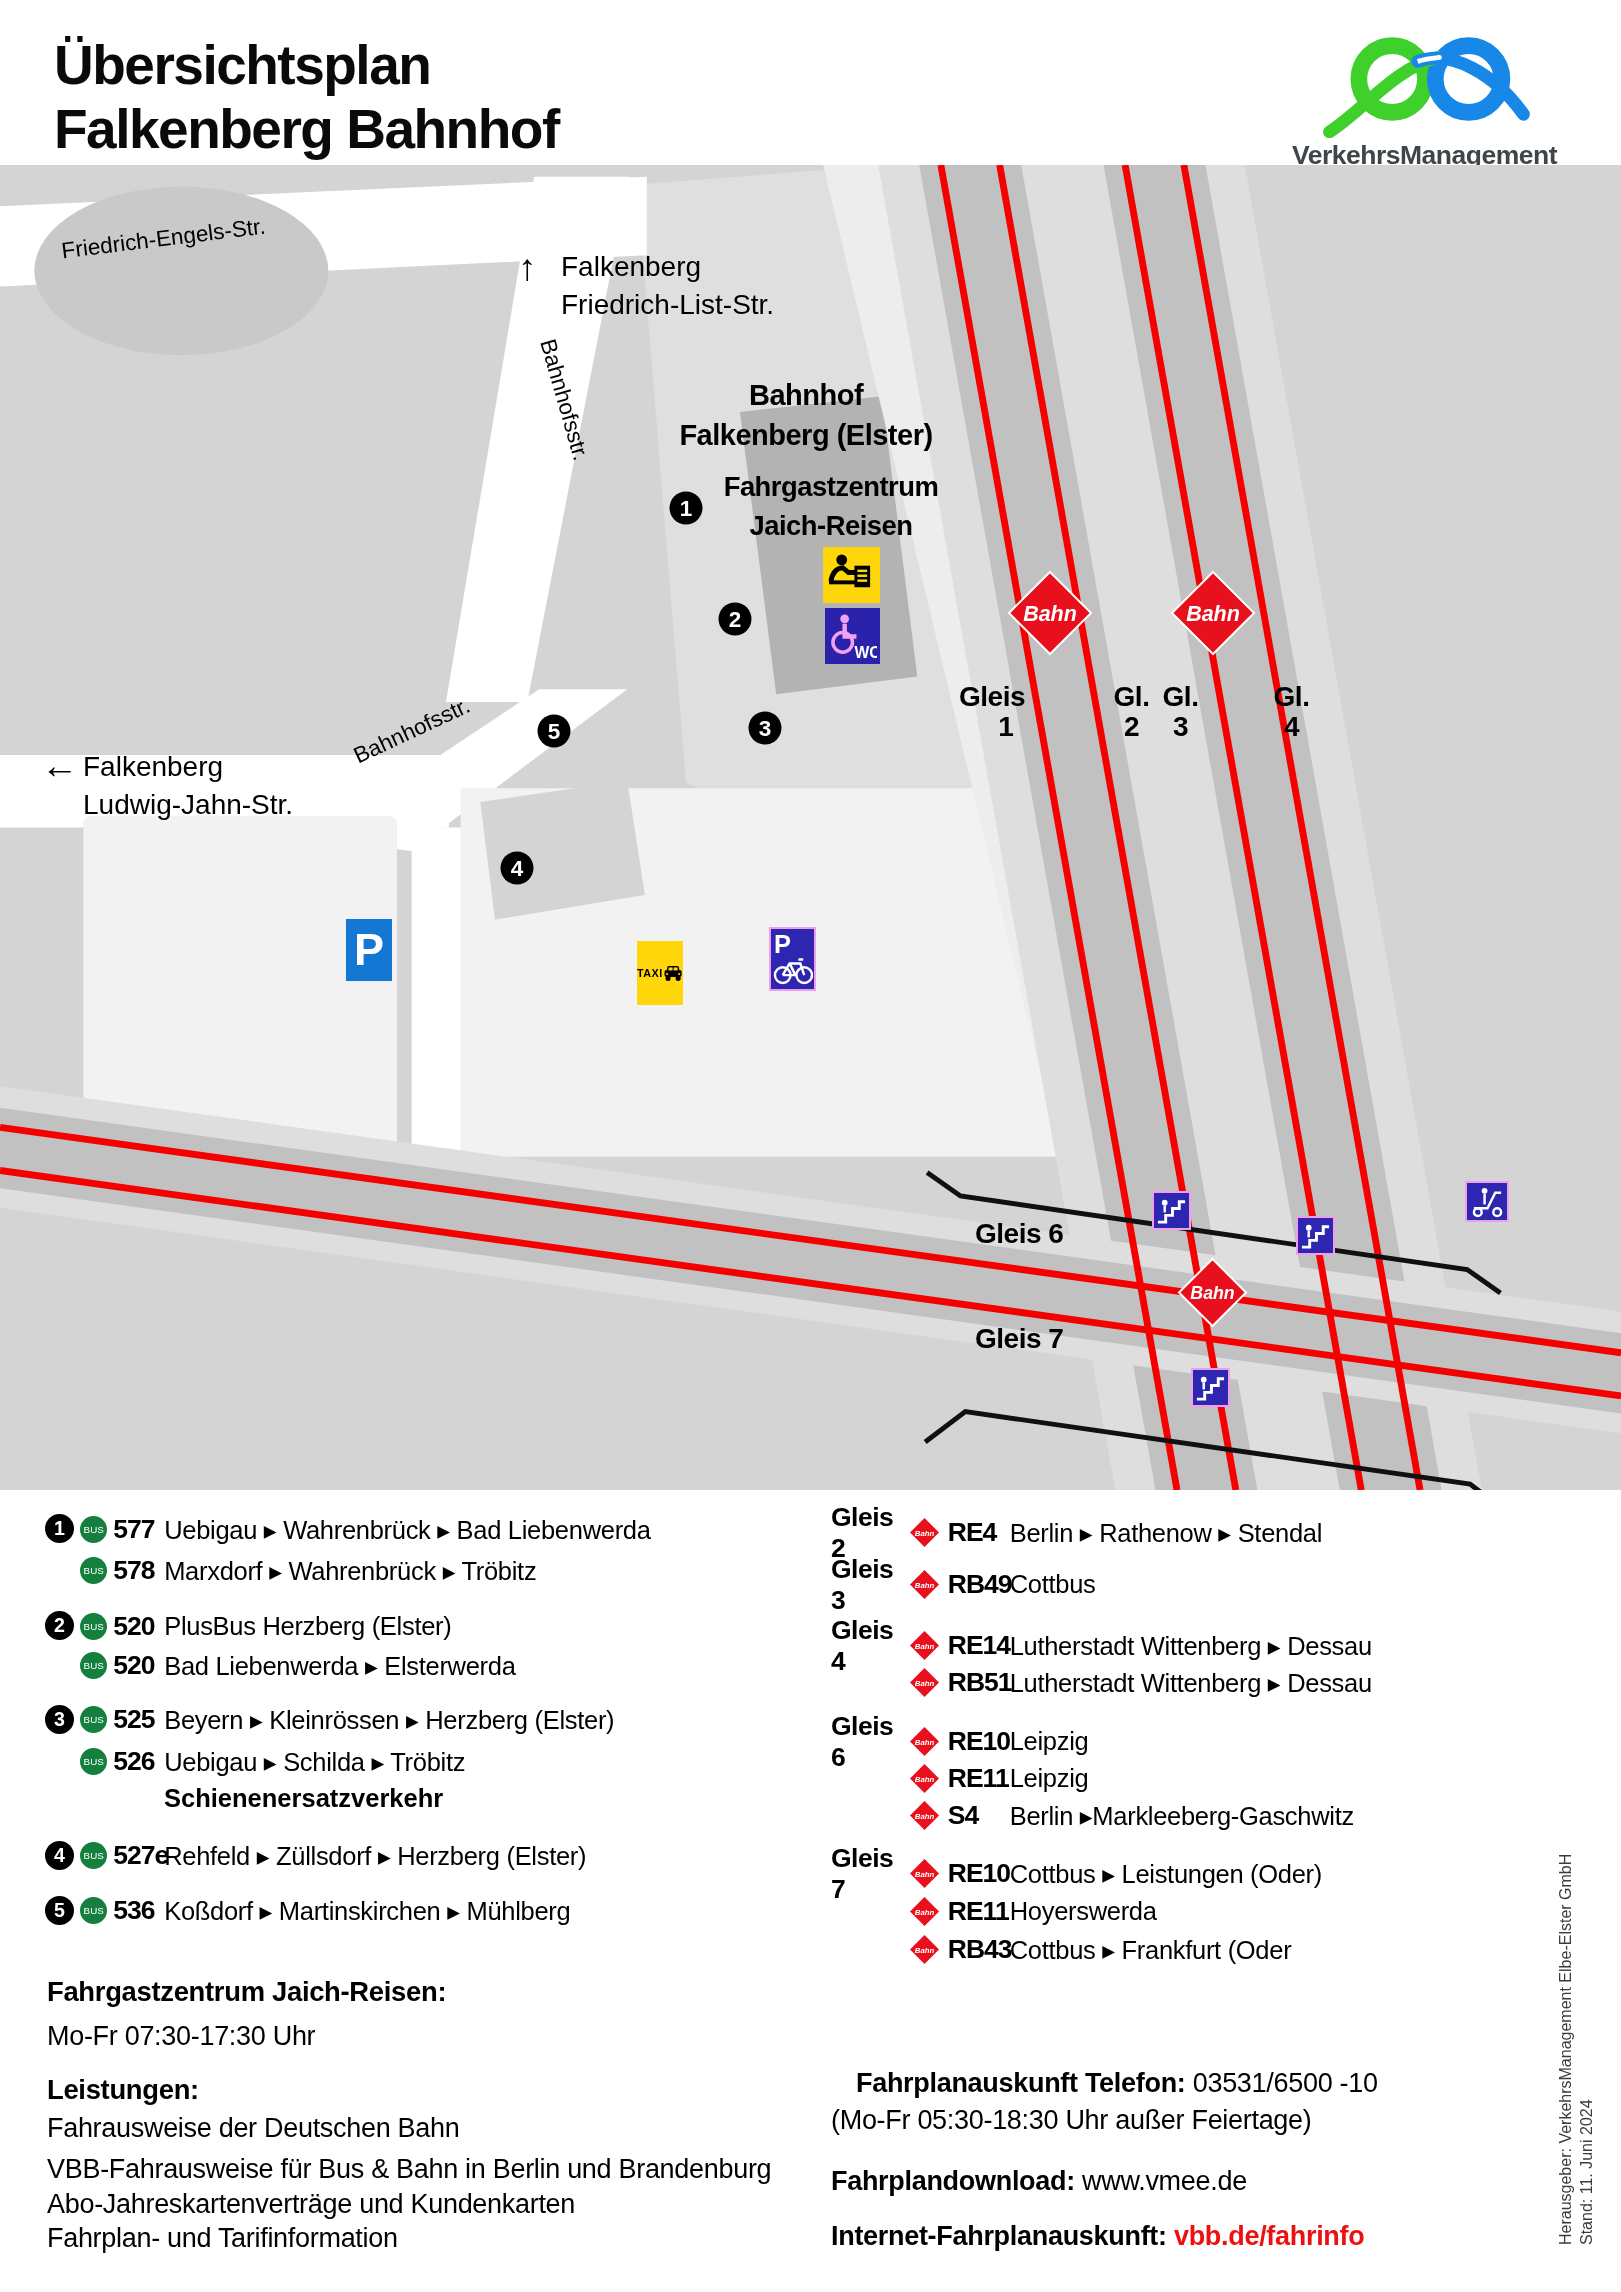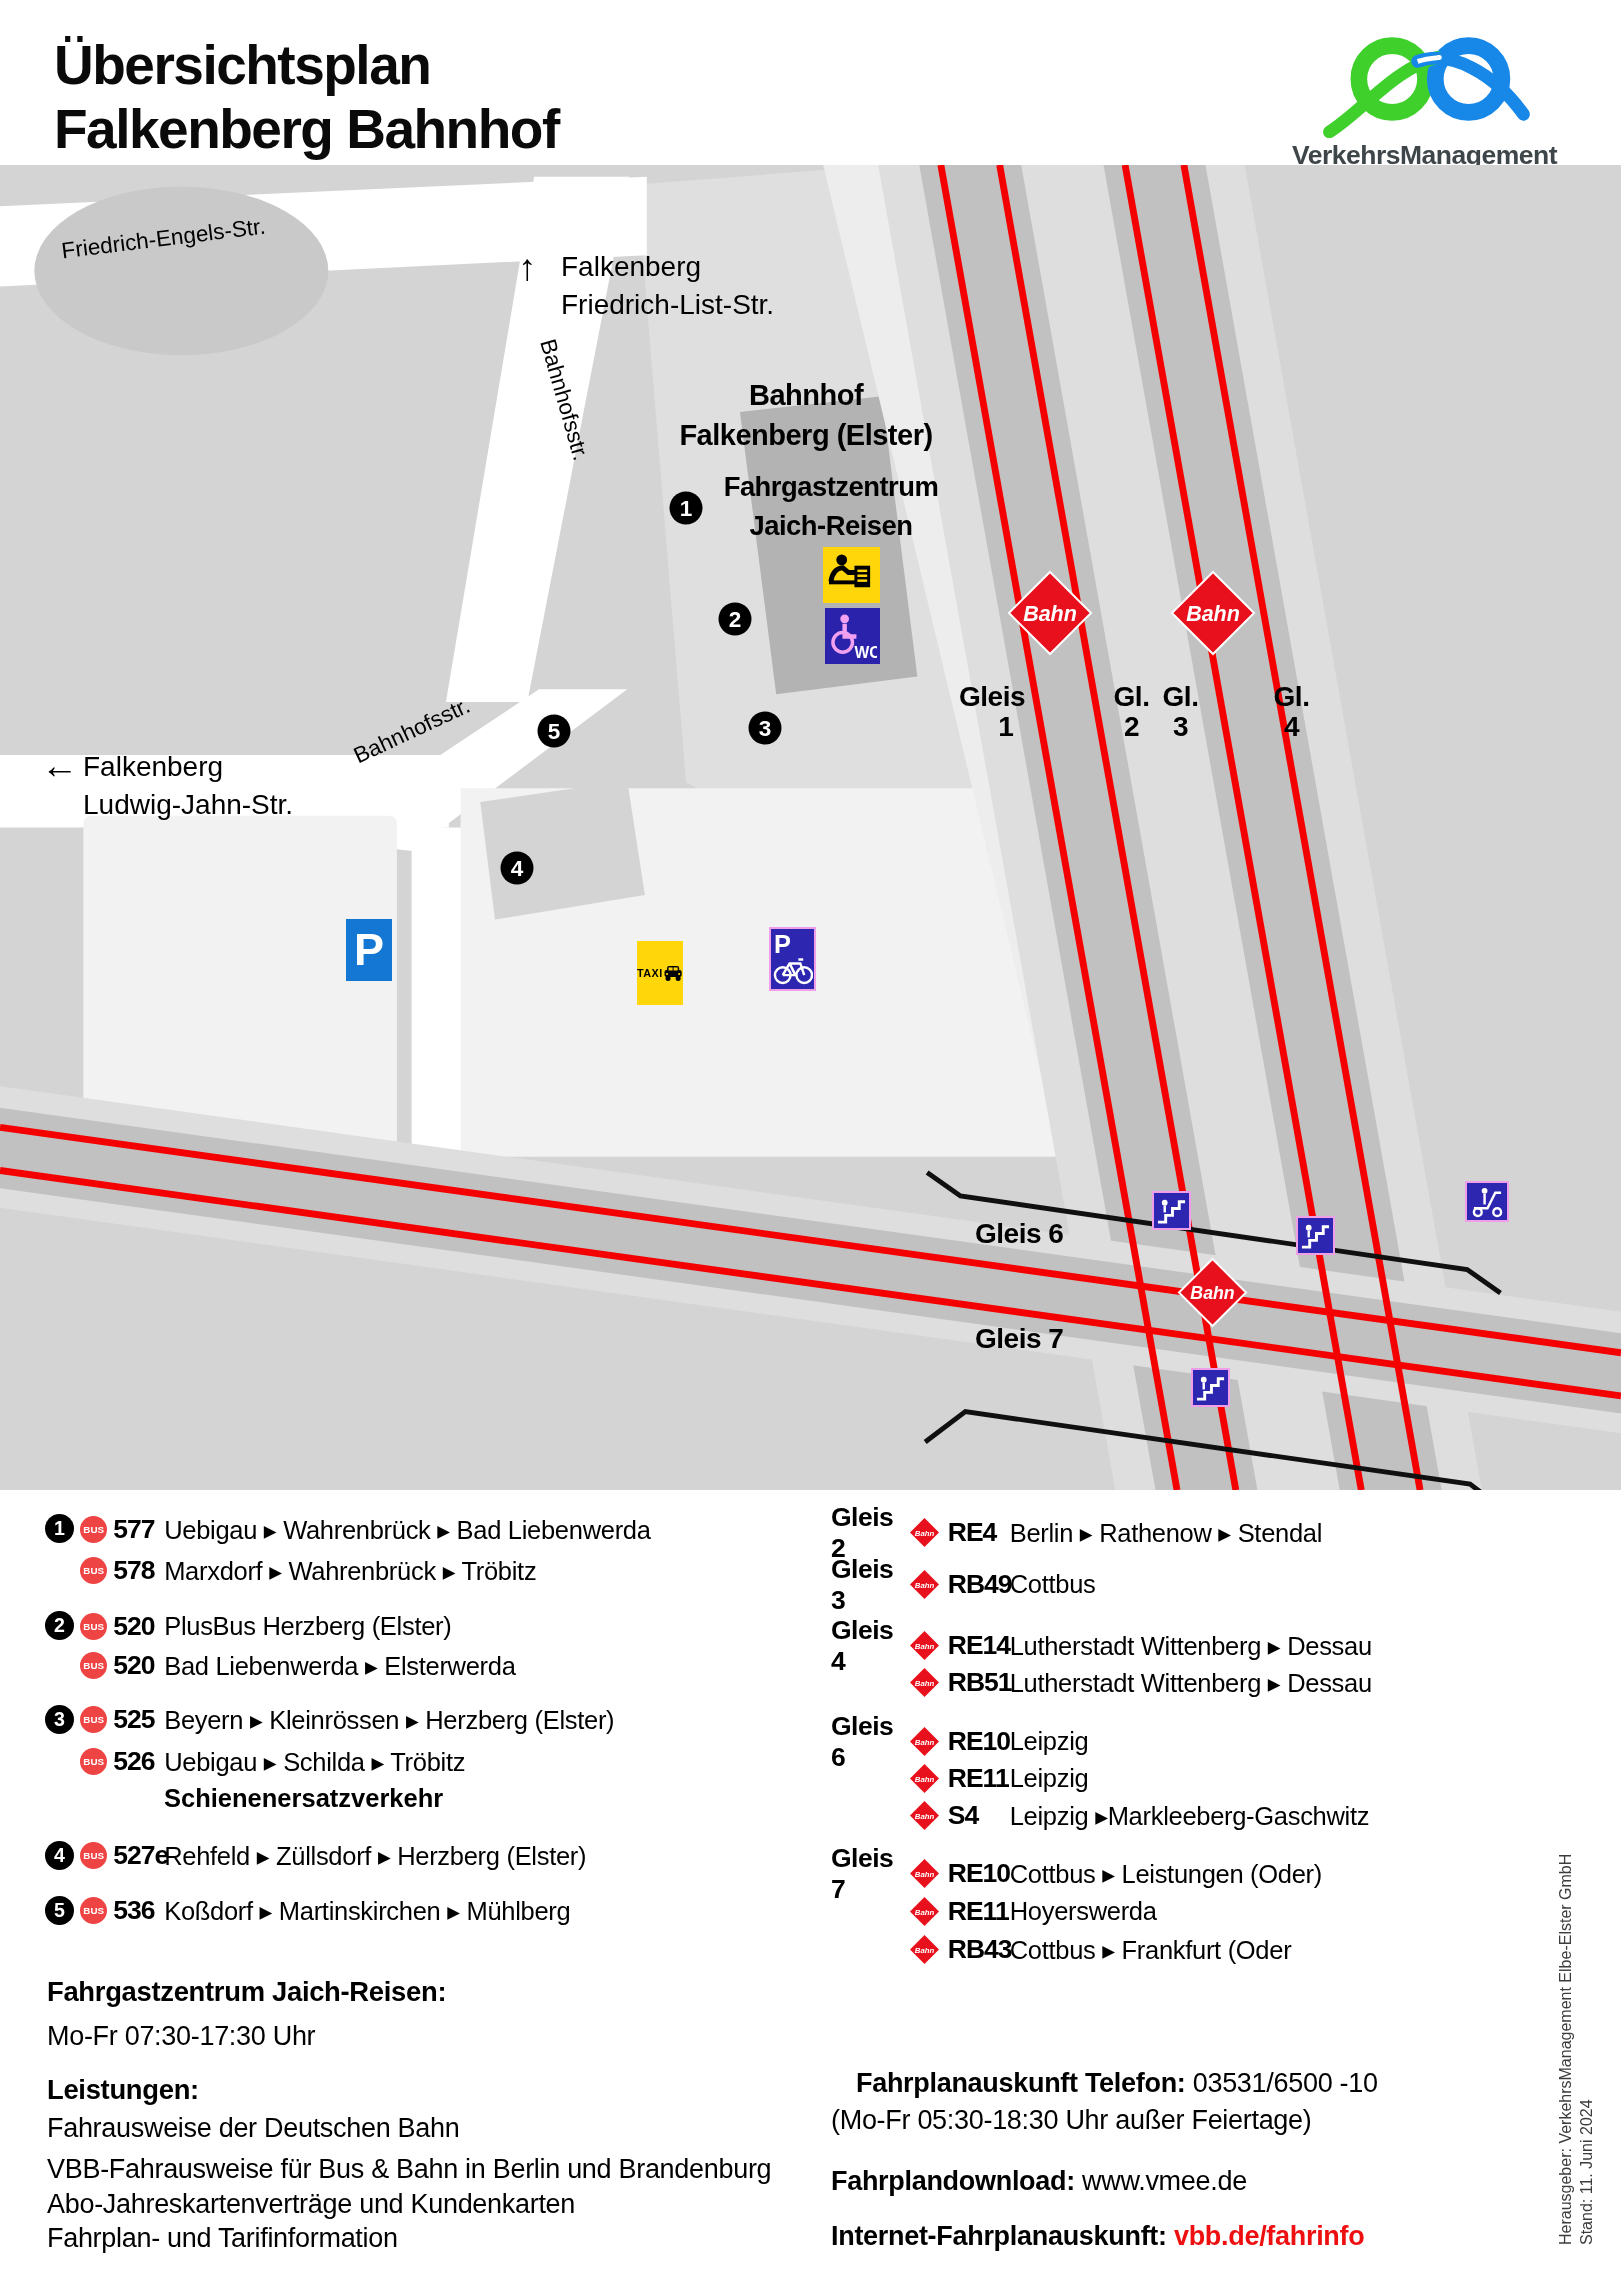--- a/index.html
+++ b/index.html
@@ -39,22 +39,22 @@
   .icon-taxi { background:#ffd60a; flex-direction:row; }
   .icon-info { background:#ffd60a; }
   .icon-wc { background:#2a22aa; }
   .icon-bike { background:#2d26b0; border:2px solid #ef9fe8; }
   .icon-stairs,.icon-scooter { background:#2d26b0; border:2px solid #ef9fe8; }
   
   .stop-circle-sm { position:absolute; width:29px; height:29px; border-radius:50%; background:#000;
                     color:#fff; font-weight:bold; font-size:19.6px; display:flex; align-items:center;
                     justify-content:center; }
   .bus-row { position:absolute; left:80px; height:29px; display:flex; align-items:center; }
-  .bus-badge { position:relative; width:27.4px; height:27.4px; border-radius:50%; background:#ef4444;
-               color:#fff; font-weight:bold; font-size:9.8px; display:flex; align-items:center;
+  .bus-badge { position:relative; width:27.4px; height:27.4px; border-radius:50%; background:#15803d;
+               color:#fff; font-weight:normal; font-size:9.8px; display:flex; align-items:center;
                justify-content:center; flex:0 0 27.4px; }
   .line-num { margin-left:5.9px; width:47px; font-weight:bold; font-size:26.5px; letter-spacing:-1px; }
   .route { margin-left:3.9px; font-size:25.5px; letter-spacing:-0.3px; }
   .route-bold { font-weight:normal; }
   .note-line { position:absolute; left:164px; font-weight:bold; font-size:25.5px; }
   .train-row { position:absolute; left:831px; height:29px; display:flex; align-items:center; }
   .gleis-label { width:78px; font-weight:bold; font-size:26.5px; letter-spacing:-0.5px; }
   .train-line { margin-left:7.8px; width:58px; font-weight:bold; font-size:26.5px; letter-spacing:-1px; }
   
   .info-line { position:absolute; font-size:27px; letter-spacing:-0.3px; }
@@ -360,21 +360,21 @@
     <span class="train-line">RE11</span>
     <span class="route">Leipzig</span>
   </div>
   <div class="train-row" style="top:1801px;">
     <span class="gleis-label"></span>
     <svg width="31" height="31" viewBox="0 0 32 32">
         <polygon points="16,1 31,16 16,31 1,16" fill="#e8101c"></polygon>
         <text x="16" y="19.5" text-anchor="middle" font-size="8" font-weight="bold" font-style="italic" fill="#fff">Bahn</text>
       </svg>
     <span class="train-line">S4</span>
-    <span class="route">Leipzig ▸Markleeberg-Gaschwitz</span>
+    <span class="route">Berlin ▸Markleeberg-Gaschwitz</span>
   </div>
   <div class="train-row" style="top:1859px;">
     <span class="gleis-label">Gleis 7</span>
     <svg width="31" height="31" viewBox="0 0 32 32">
         <polygon points="16,1 31,16 16,31 1,16" fill="#e8101c"></polygon>
         <text x="16" y="19.5" text-anchor="middle" font-size="8" font-weight="bold" font-style="italic" fill="#fff">Bahn</text>
       </svg>
     <span class="train-line">RE10</span>
     <span class="route">Cottbus ▸ Leistungen (Oder)</span>
   </div>

